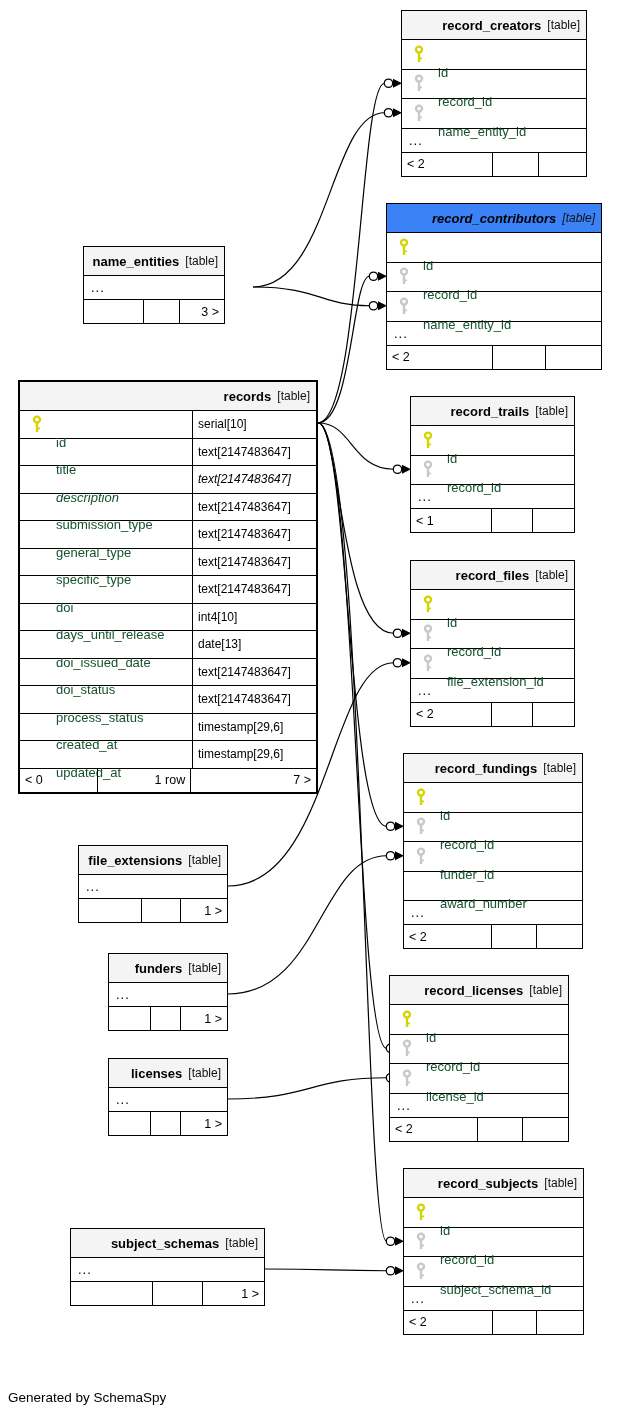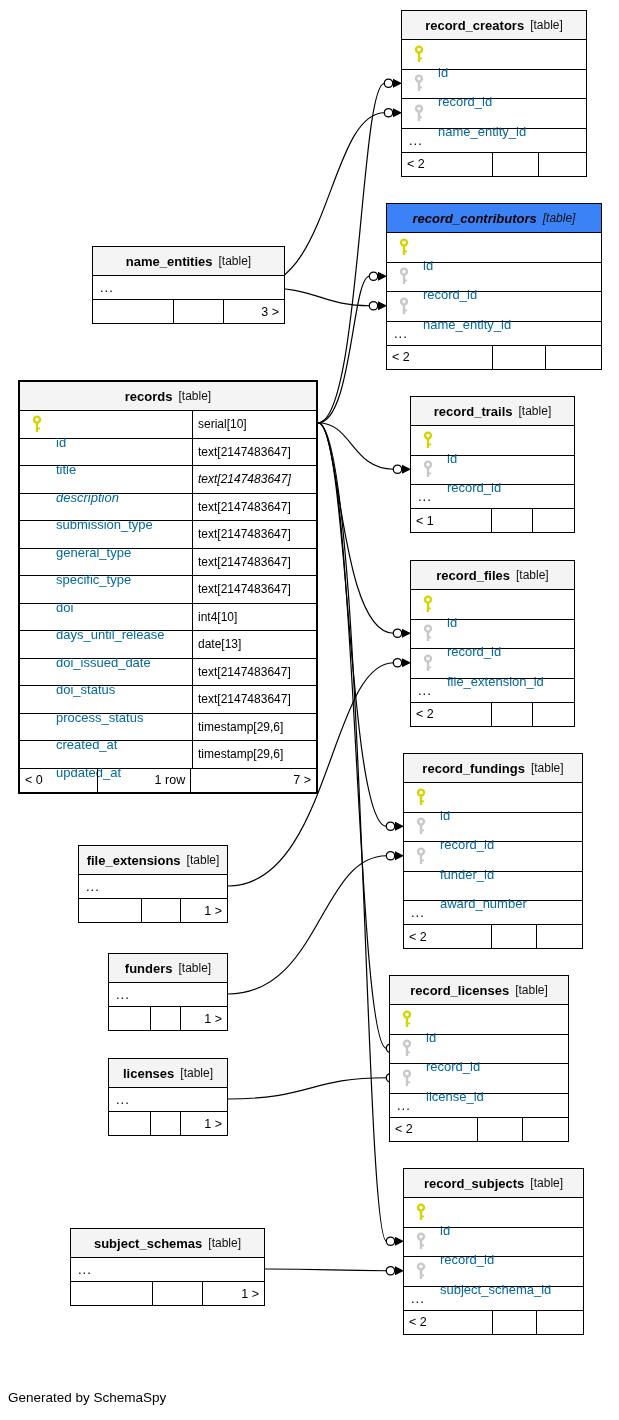--- a/index.html
+++ b/index.html
@@ -8,29 +8,29 @@
     font-family:"Liberation Sans","DejaVu Sans",sans-serif; overflow:hidden;
   }
   #edges { position:absolute; left:0; top:0; z-index:0; pointer-events:none; }
   .tbl {
     position:absolute; z-index:1; background:#ffffff;
     border:1.4px solid #000; box-sizing:border-box;
   }
   .tbl.focus { border-width:2.6px; }
   .tbl > div + div { border-top:1.3px solid #000; }
   .hd {
-    height:28px; display:flex; align-items:center; justify-content:center;
+    height:28px; display:flex; align-items:center; justify-content:flex-end;
     padding:0 6px; box-sizing:border-box; white-space:nowrap;
   }
   .hd .nm { font-weight:bold; font-size:13px; color:#000; }
   .hd .tag { font-size:12px; color:#111; margin-left:6px; }
   .row { display:flex; align-items:stretch; box-sizing:border-box; }
   .cellname { display:flex; align-items:center; padding-left:10px; box-sizing:border-box; }
   .keyslot { width:13px; margin-right:13px; display:flex; align-items:center; justify-content:center; }
-  .cn { font-size:13px; color:#0369a1; white-space:nowrap;margin-top:36px; }
+  .cn { font-size:13px; color:#14532d; white-space:nowrap;margin-top:36px; }
   .celltype {
     display:flex; align-items:center; border-left:1.3px solid #000;
     padding-left:5px; box-sizing:border-box; flex:1;
   }
   .ct { font-size:12px; color:#000; white-space:nowrap; }
   .ell { height:24px; display:flex; align-items:center; padding:0 7px; font-size:13px; letter-spacing:1px; box-sizing:border-box; }
   .ft { display:flex; height:24px; box-sizing:border-box; }
   .ft .fc {
     display:flex; align-items:center; padding:0 5px; font-size:12.5px;
     box-sizing:border-box; white-space:nowrap; overflow:hidden;
@@ -177,21 +177,21 @@
             <span class="cn">name_entity_id</span>
           </div>
         </div>
         <div class="ell">...</div>
         <div class="ft">
           <div class="fc" style="width: 49%;">&lt; 2</div>
           <div class="fc" style="width: 25%;"></div>
           <div class="fc" style="width: 26%;"></div>
         </div>
       </div>
-      <div class="tbl" style="left: 92px; top: 246px; width: 193px;">
+      <div class="tbl" style="left: 83px; top: 246px; width: 142px;">
         <div class="hd" style="background: rgb(244, 244, 244);">
           <span class="nm">name_entities</span>
           <span class="tag">[table]</span>
         </div>
         <div class="ell">...</div>
         <div class="ft">
           <div class="fc" style="width: 42%;"></div>
           <div class="fc" style="width: 26%;"></div>
           <div class="fc" style="width: 32%;">3 &gt;</div>
         </div>

